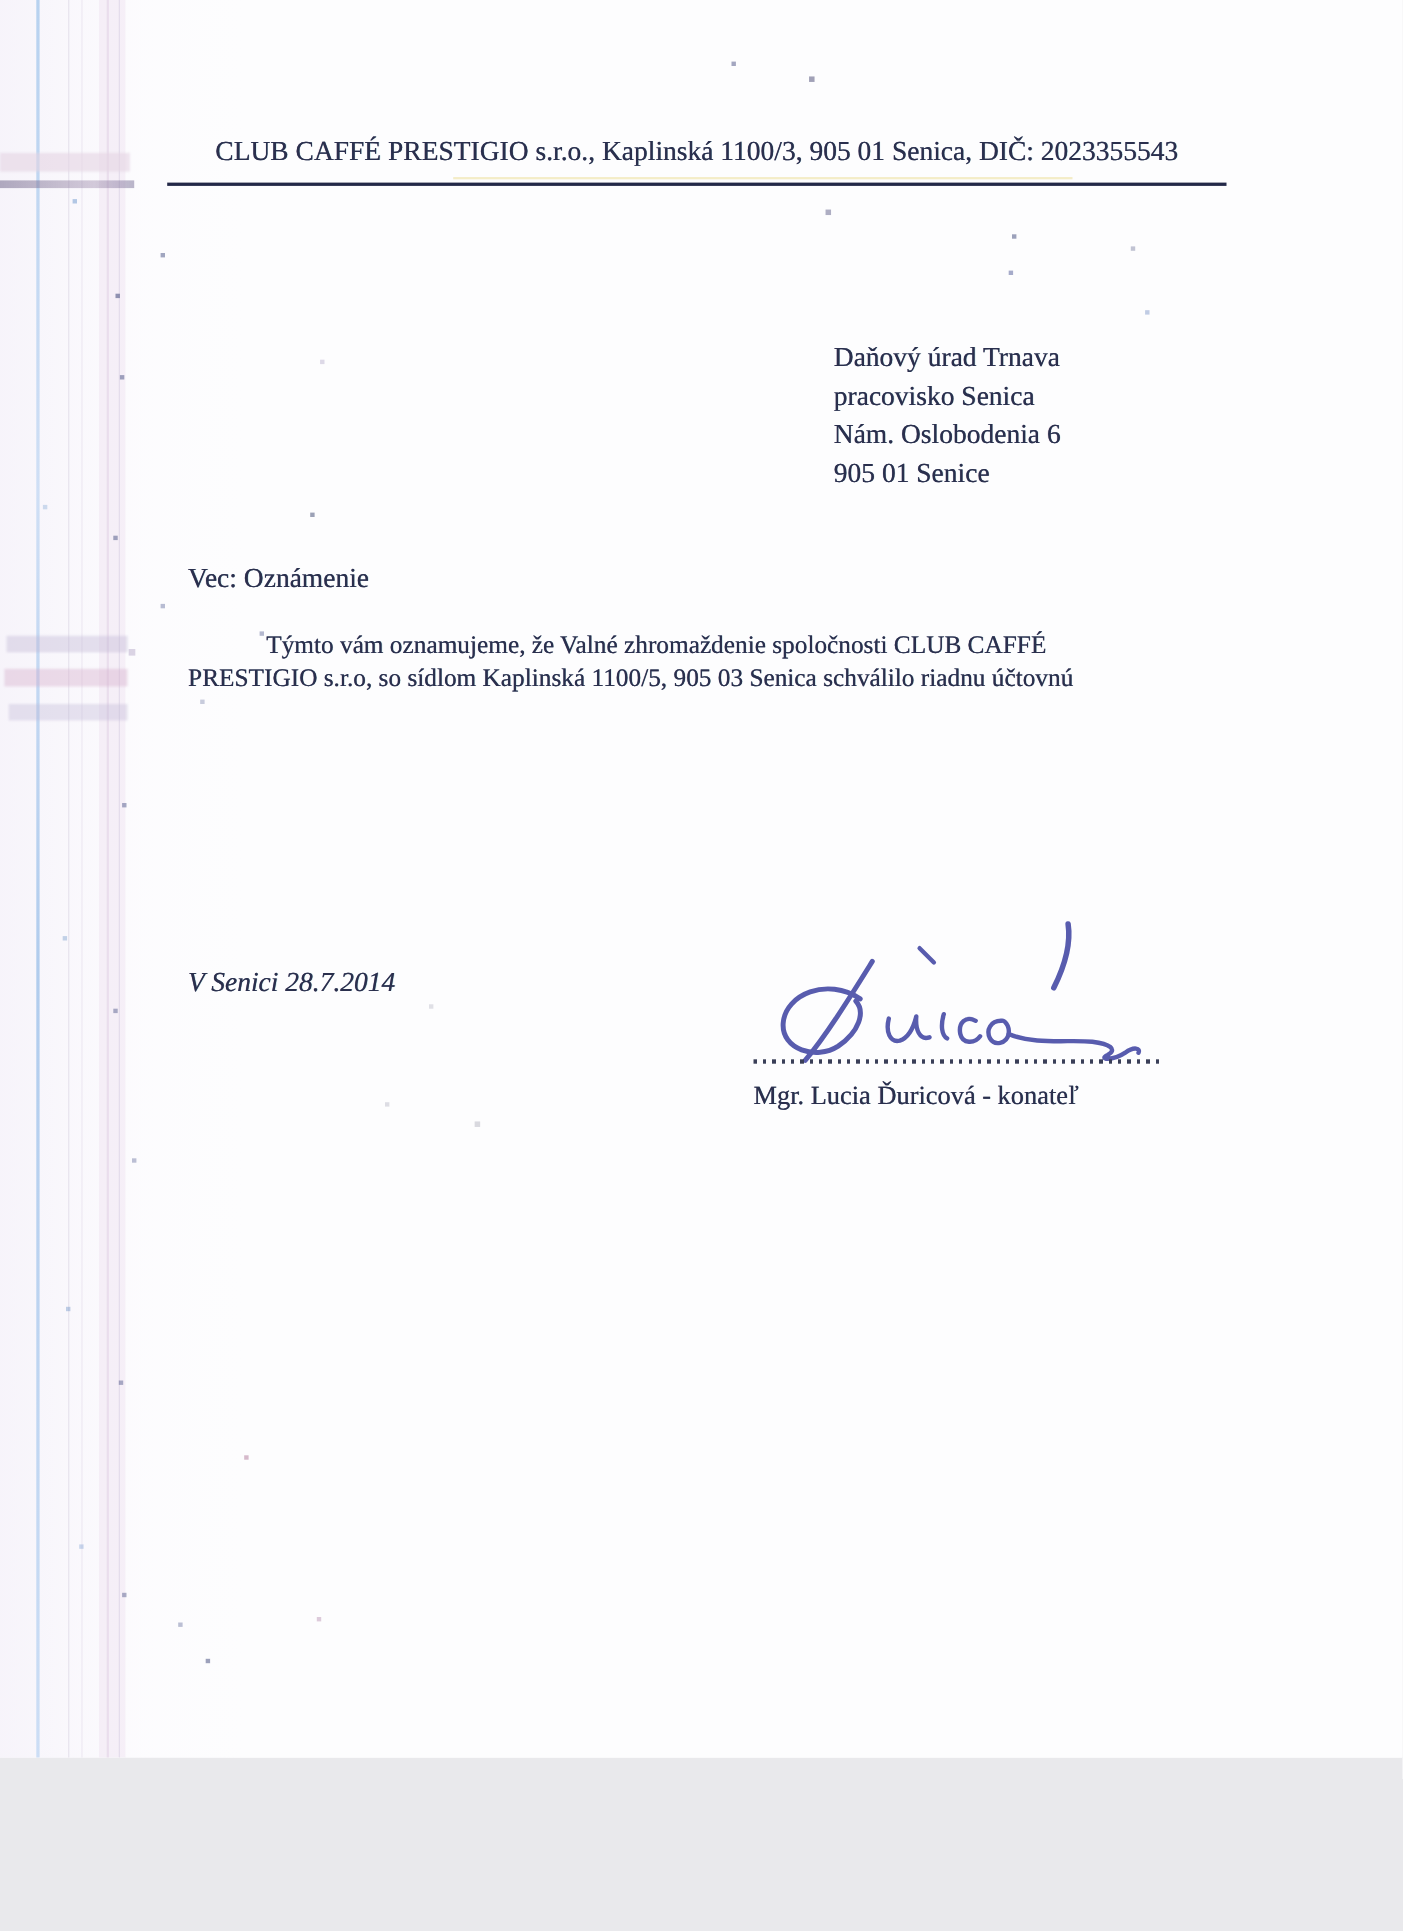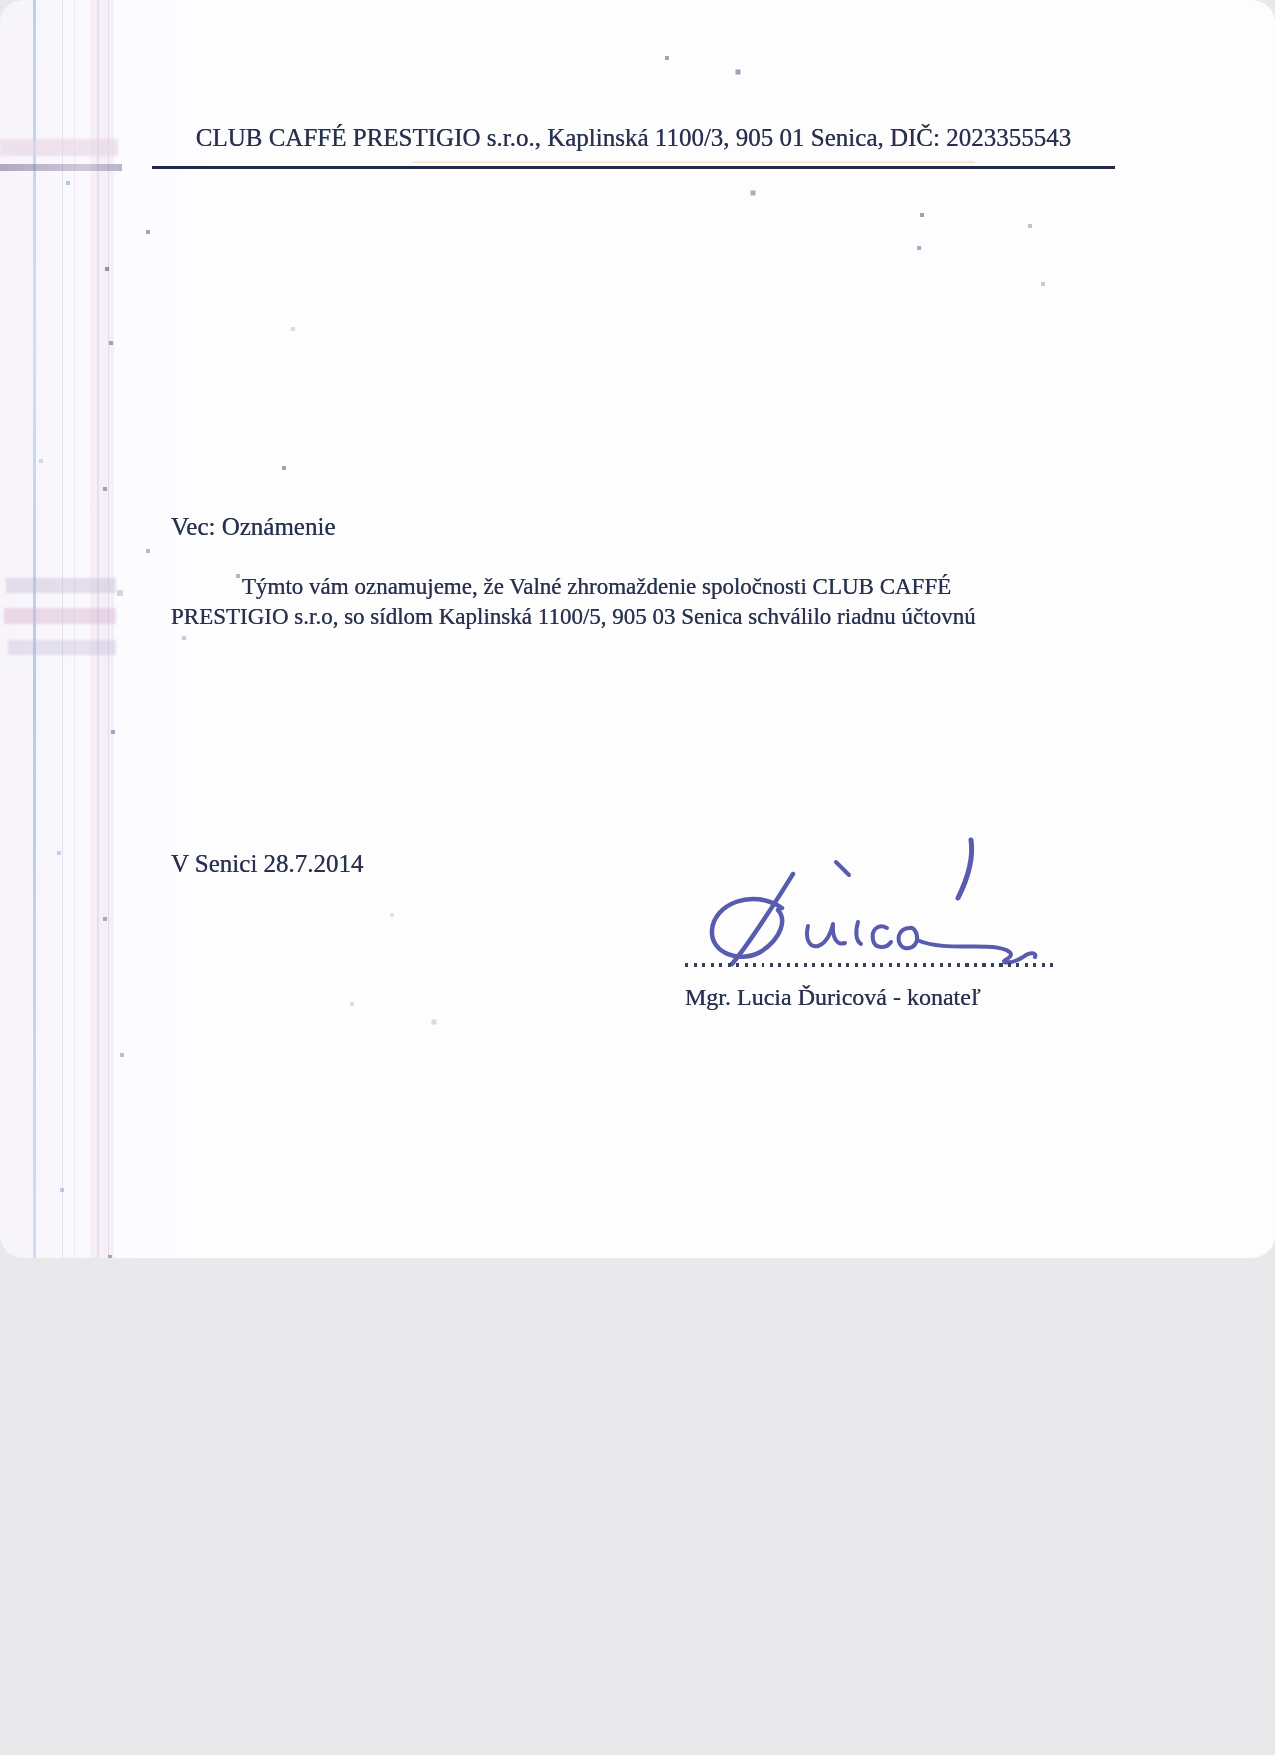--- a/index.html
+++ b/index.html
@@ -1,27 +1,26 @@
 <!DOCTYPE html>
 <html><head>
 <meta charset="utf-8">
 <style>
   html,body{margin:0;padding:0;}
   body{background:#e9e9ec;}
   .page{
     position:relative;
-    width:1275px;height:1258px;
+    width:1275px;height:1598px;
     margin:0 auto;
     background:
       linear-gradient(90deg, rgba(246,243,250,.9) 0px, rgba(252,251,254,.6) 130px, rgba(253,253,254,1) 220px),
       #fdfdfe;
     overflow:hidden;
     font-family:"Liberation Serif","DejaVu Serif",serif;
     color:#2a2f4d;
-    border-radius:23px;
   }
   .txt{
     position:absolute;
     color:#2a2f4d;
     text-shadow:0.5px 0 0 rgba(0,140,150,.22), -0.5px 0 0 rgba(160,45,95,.16), 0 0 0.6px rgba(40,45,80,.75);
     white-space:nowrap;
   }
   
   .letterhead{
     top:120px;left:152px;width:963px;
@@ -33,21 +32,21 @@
   .letterhead::after{ 
     content:"";position:absolute;left:260px;right:140px;bottom:3px;height:2px;
     background:rgba(225,205,95,.35);
   }
   
   .recipient{top:308px;left:758px;font-size:25px;line-height:35px;}
   .recipient div{white-space:nowrap;}
   .subject{top:485px;left:171px;font-size:25px;margin-top:28px;}
   .bodytext{top:572px;left:171px;width:885px;font-size:23px;line-height:30px;}
   .bodytext .l1{text-indent:71px;}
-  .dateline{top:850px;left:171px;font-size:25px;}
+  .dateline{top:880px;left:171px;font-size:25px;font-style:italic;}
   .sig-svg{position:absolute;left:640px;top:828px;width:420px;height:142px;}
   .dotted-rule{
     position:absolute;left:685px;top:963px;width:370px;height:4px;
     background:repeating-linear-gradient(90deg,#3a3f58 0 3px, rgba(0,0,0,0) 3px 8.5px);
   }
   .sig-name{top:974px;left:685px;font-size:24px;margin-top:10px;}
 
   
   .v-blue-line{position:absolute;left:33px;top:0;width:3px;height:100%;
     background:linear-gradient(180deg, rgba(130,180,230,.55), rgba(145,188,236,.4) 28%, rgba(118,170,226,.55) 55%, rgba(150,192,238,.45));}
@@ -114,20 +113,26 @@
   <div class="v-hair4"></div>
   <div class="h-band1"></div>
   <div class="h-band2"></div>
   <div class="echo1"></div>
   <div class="echo2"></div>
   <div class="echo3"></div>
   <div class="speckles"></div>
 
   <div class="txt letterhead">CLUB CAFFÉ PRESTIGIO s.r.o.,  Kaplinská 1100/3, 905 01 Senica, DIČ: 2023355543</div>
 
+  <div class="txt recipient">
+    <div>Daňový úrad Trnava</div>
+    <div>pracovisko Senica</div>
+    <div>Nám. Oslobodenia 6</div>
+    <div>905 01 Senice</div>
+  </div>
 
   <div class="txt subject">Vec: Oznámenie</div>
 
   <div class="txt bodytext">
     <div class="l1">Týmto vám oznamujeme, že Valné zhromaždenie spoločnosti CLUB CAFFÉ</div>
     <div class="l2">PRESTIGIO s.r.o, so sídlom Kaplinská 1100/5, 905 03 Senica schválilo riadnu účtovnú</div>
   </div>
 
   <div class="txt dateline">V Senici 28.7.2014</div>
 

